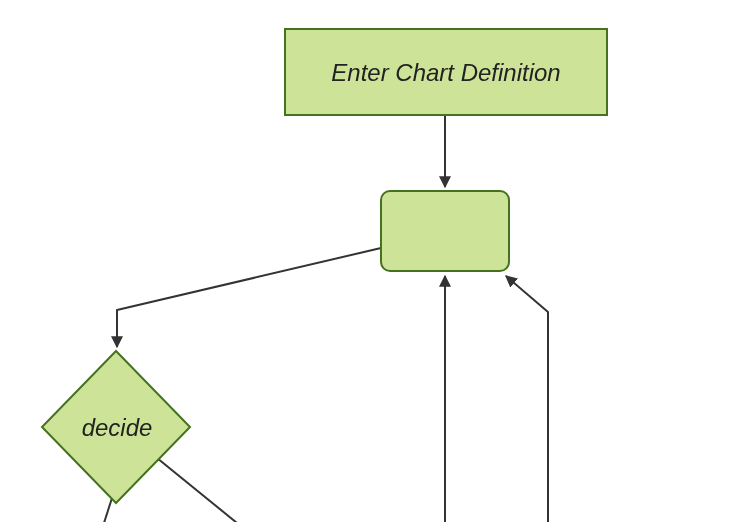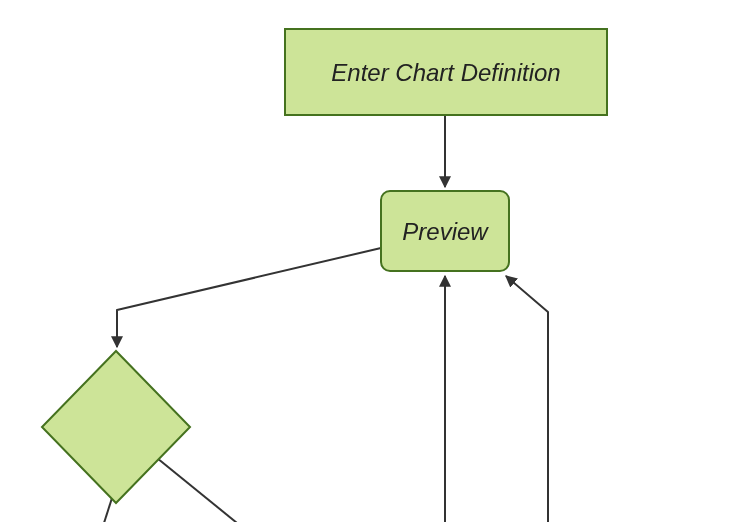--- a/index.html
+++ b/index.html
@@ -68,14 +68,14 @@
     <path class="edge" d="M548,523 L548,312 L506,276" marker-end="url(#arrowhead)"></path>
     <path class="edge" d="M112,498 L104,523"></path>
     <path class="edge" d="M157,458 L237,523"></path>
 
     <rect class="node-shape" x="285" y="29" width="322" height="86"></rect>
     <rect class="node-shape" x="381" y="191" width="128" height="80" rx="9" ry="9"></rect>
     <polygon class="node-shape" points="116,351 190,427 116,503 42,427"></polygon>
   </svg>
 
   <div class="node-label" style="left:446px; top:73px;">Enter Chart Definition</div>
-  <div class="node-label" style="left:445px; top:232px;">Preview</div>
+  <div class="node-label" style="left:117px; top:428px;">decide</div>
 </div>
 
 </body></html>

